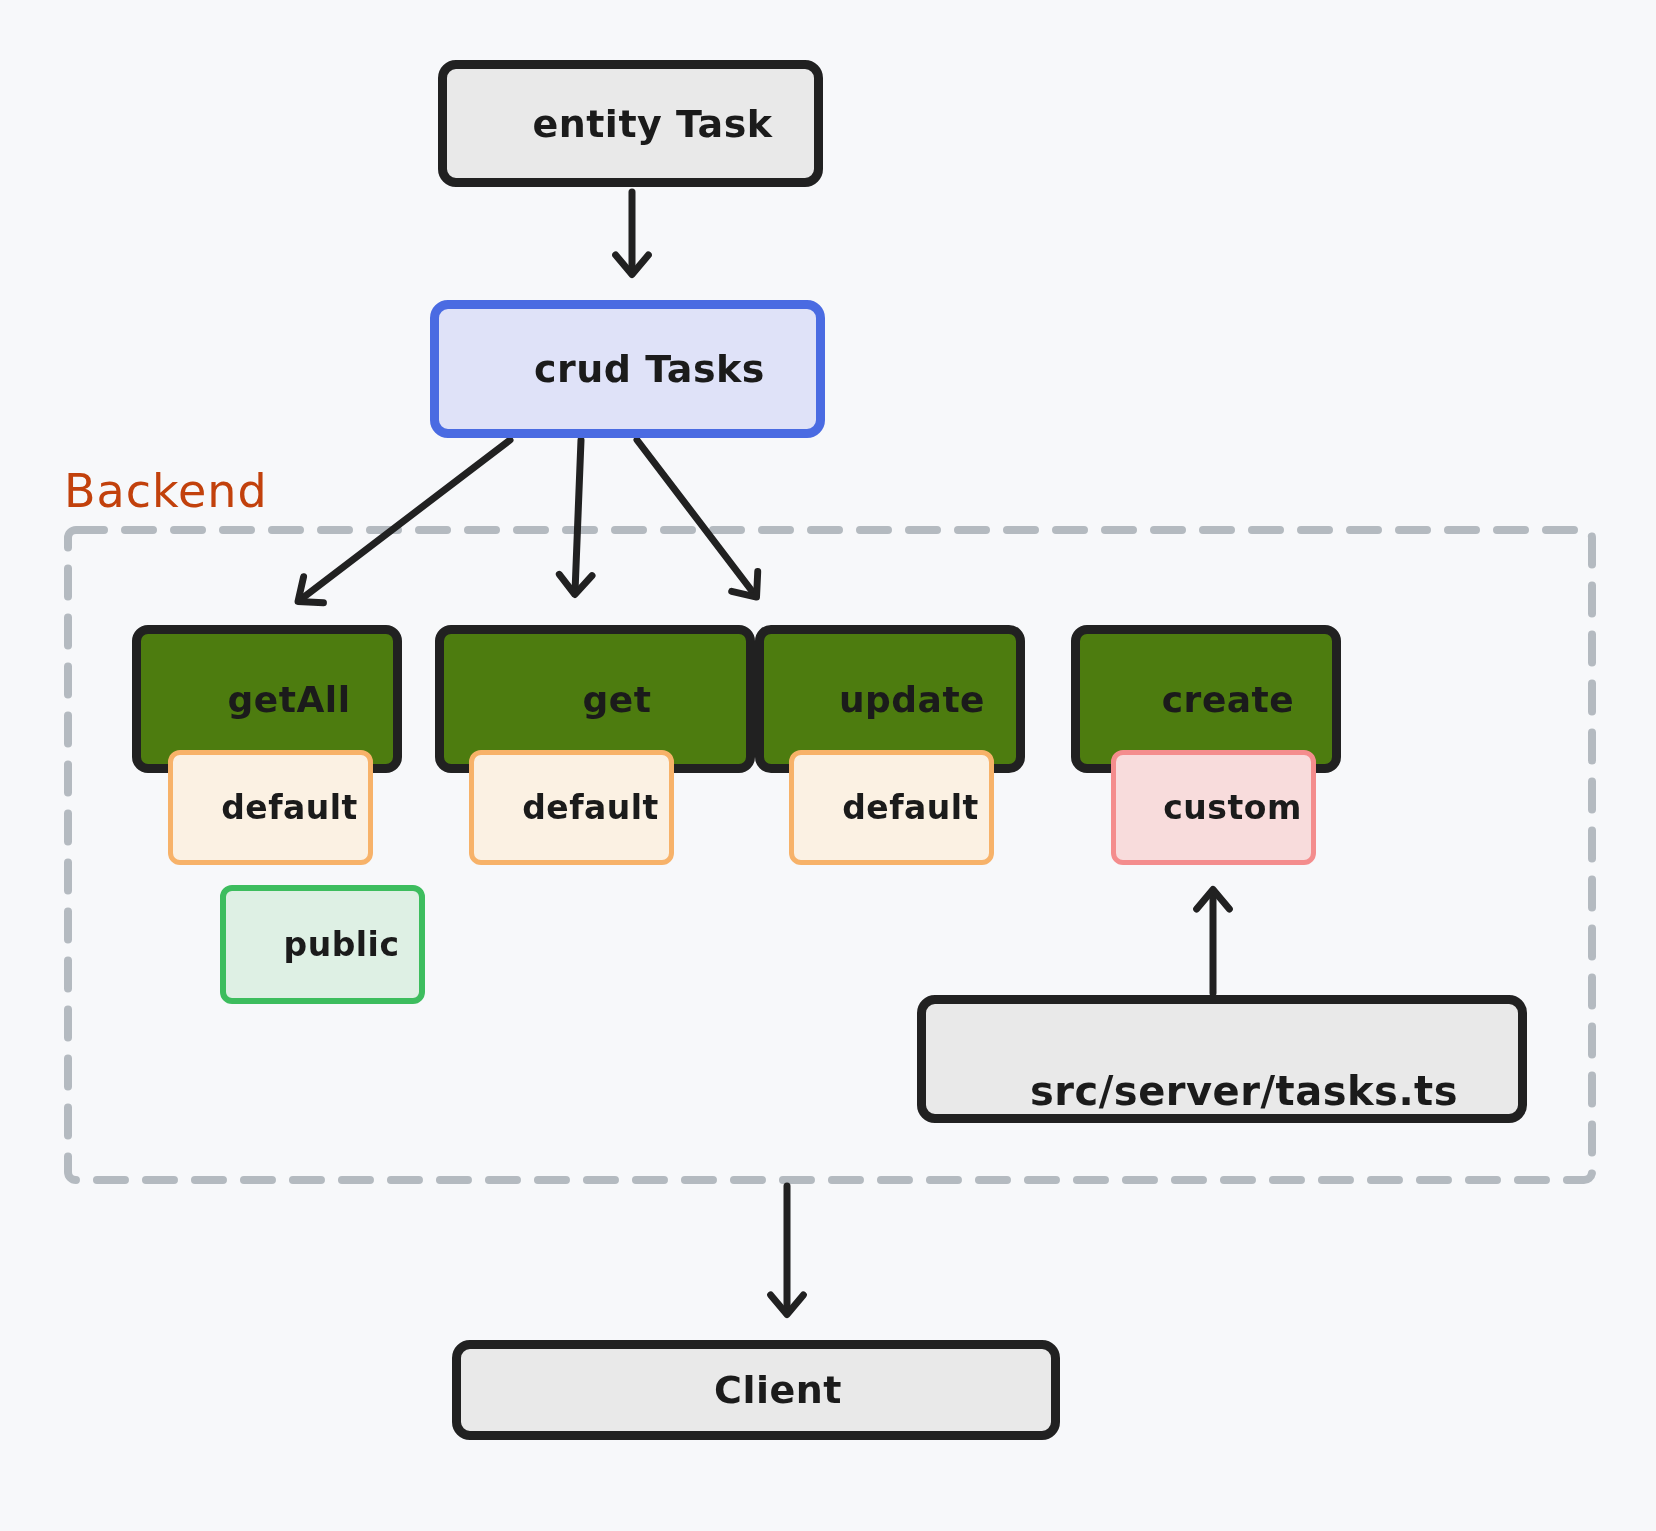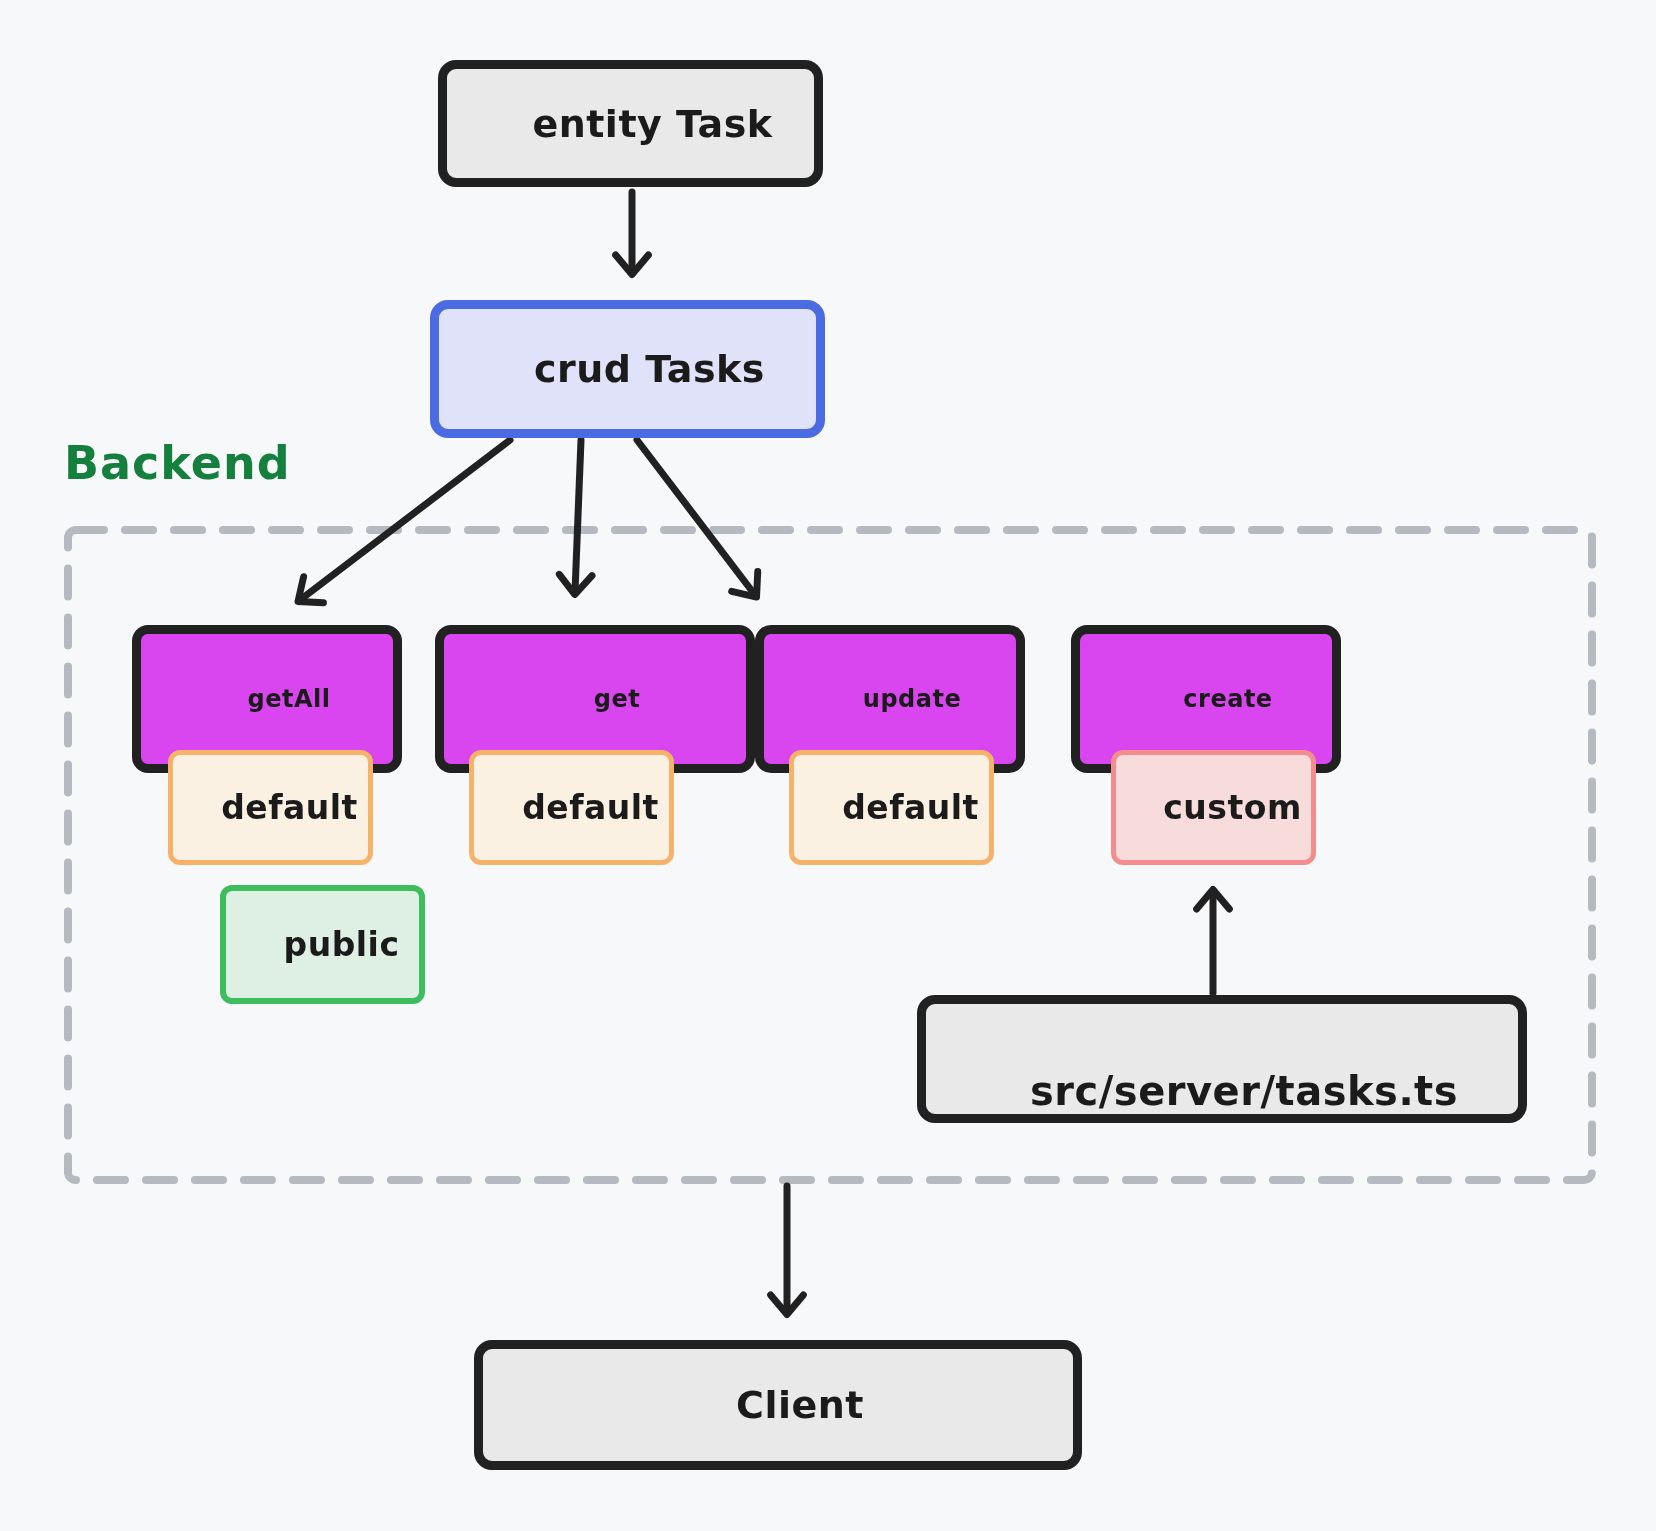--- a/index.html
+++ b/index.html
@@ -29,23 +29,23 @@
     align-items: center;
     justify-content: center;
     font-weight: bold;
     font-size: 38px;
     color: #1b1b1b;
     letter-spacing: .5px;
     z-index: 2;
     padding-left: 44px;
   }
   .node.op {
-    background: #d946ef;
+    background: #4d7c0f;
     border-radius: 16px;
-    font-size: 24px;
+    font-size: 36px;
   }
   .node.crud {
     border-color: #4a6be2;
     background: #dfe2f8;
   }
   .badge {
     position: absolute;
     box-sizing: border-box;
     border-radius: 12px;
     display: flex;
@@ -56,24 +56,25 @@
     color: #1b1b1b;
     letter-spacing: .5px;
     z-index: 3;
     padding-left: 38px;
   }
   .badge.default { border: 5px solid #f7b269; background: #fbf1e3; }
   .badge.custom  { border: 5px solid #f48d8d; background: #f8dcdc; }
   .badge.public  { border: 6px solid #3dbd5e; background: #def0e4; }
   .muted-label {
     position: absolute;
-    font-weight: bold;
-    color: #15803d;
+    font-weight: normal;
+    color: #c2410c;
     z-index: 2;
     letter-spacing: 1px;
+    margin-top: 28px;
   }
 </style>
 </head>
 <body>
 
 <div id="canvas">
 
   <svg id="arrow-layer" viewBox="0 0 1656 1531" xmlns="http://www.w3.org/2000/svg">
     <defs>
       <marker id="vhead" viewBox="-5 -5 10 10" markerWidth="9" markerHeight="9" refX="-0.4" refY="0" orient="auto" markerUnits="strokeWidth">
@@ -129,17 +130,17 @@
 
   <div class="badge public" style="left:188px; top:885px; width:205px; height:119px;margin-left:32px;">
     <span>public</span>
   </div>
 
   <div class="node" style="left:917px; top:995px; width:610px; height:128px; font-size:40px;align-items:flex-end;">
     <span>src/server/tasks.ts</span>
   </div>
 
 
-  <div class="node" style="left:474px; top:1340px; width:608px; height:130px;">
+  <div class="node" style="left:452px; top:1340px; width:608px; height:100px;">
     <span>Client</span>
   </div>
 
 </div>
 
 </body></html>

